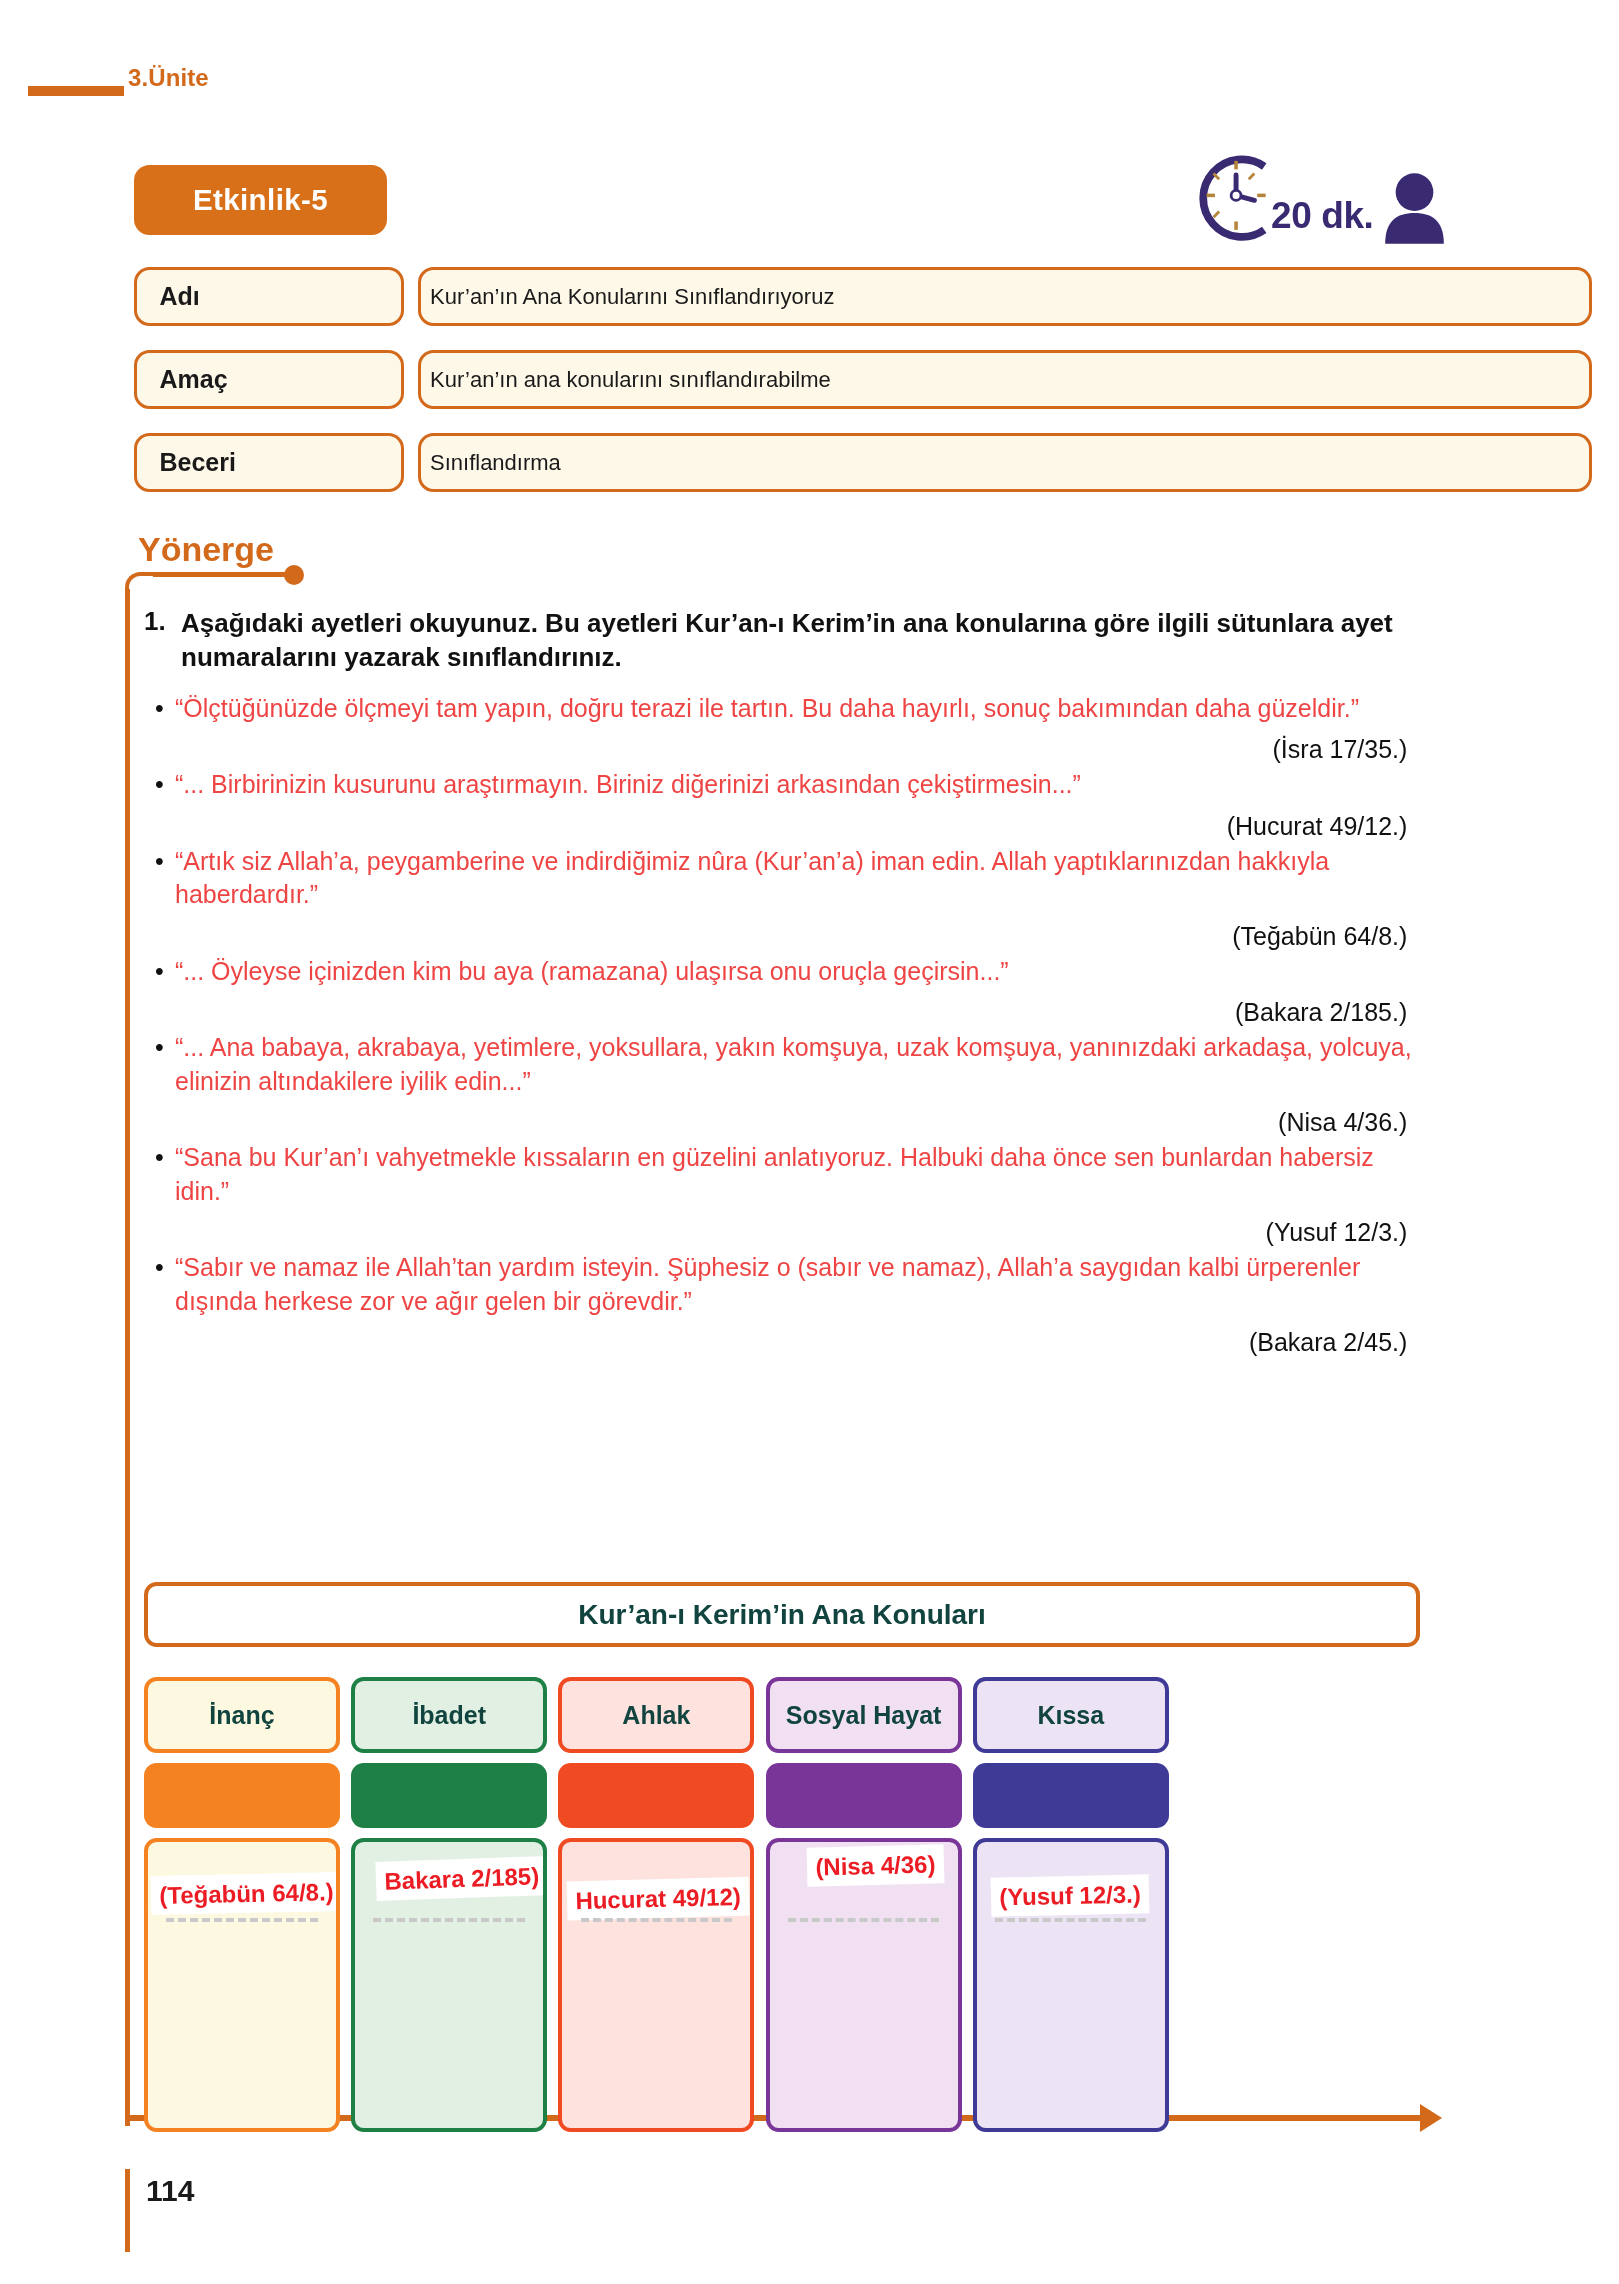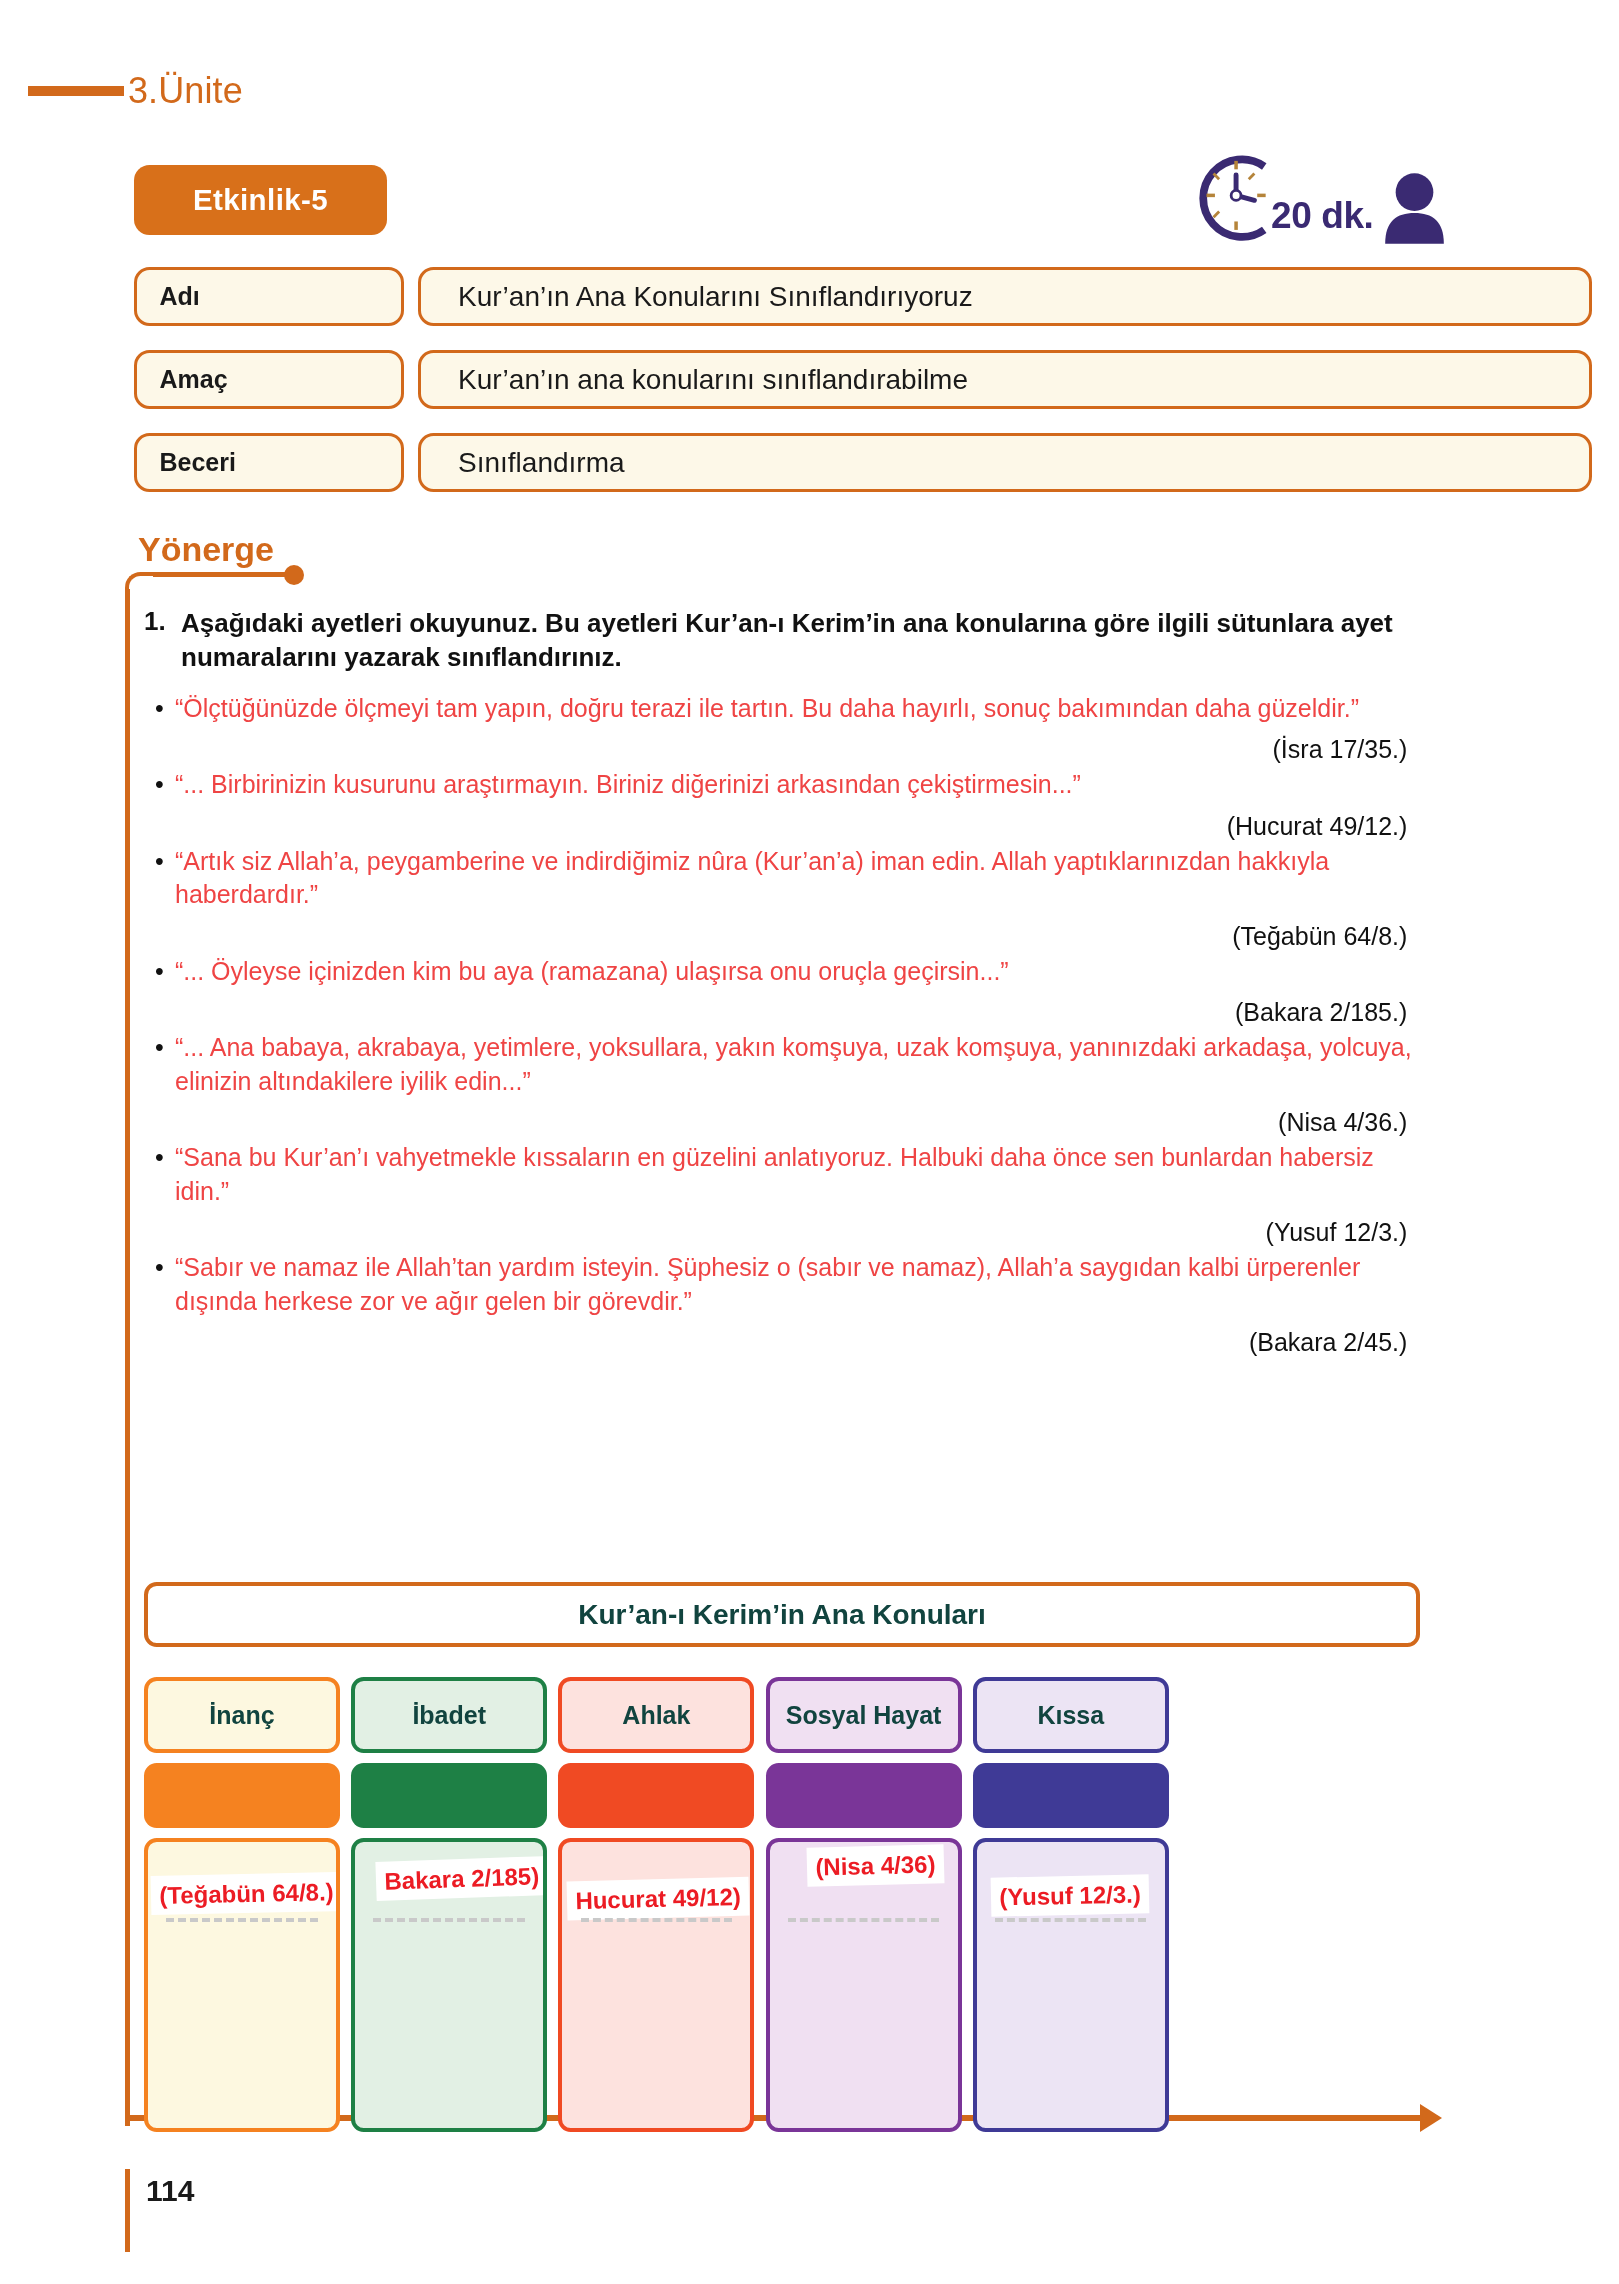--- a/index.html
+++ b/index.html
@@ -24,23 +24,23 @@
     position: absolute;
     left: 28px;
     top: 86px;
     width: 96px;
     height: 9.8px;
     background: #d2691b;
   }
   .unit-label {
     position: absolute;
     left: 128px;
-    top: 70px;
-    font-size: 36px;
-    font-weight: 400;
+    top: 64px;
+    font-size: 24px;
+    font-weight: 700;
     color: #d2691b;
     letter-spacing: 0.1px;
   }
 
   
   .spine {
     position: absolute;
     left: 125px;
     top: 589px;
     width: 4.9px;
@@ -168,22 +168,22 @@
     left: 284px;
     top: 0;
     width: 1174px;
     height: 59px;
     background: #fdf8e8;
     border: 3.5px solid #d2691b;
     border-radius: 15.5px;
     box-sizing: border-box;
     display: flex;
     align-items: center;
-    padding-left: 37px;
-    font-size: 28px;
+    padding-left: 9px;
+    font-size: 22px;
     color: #1a1a1a;
   }
 
   
   .yonerge-title {
     position: absolute;
     left: 138px;
     top: 522px;
     font-size: 34px;
     font-weight: 700;

